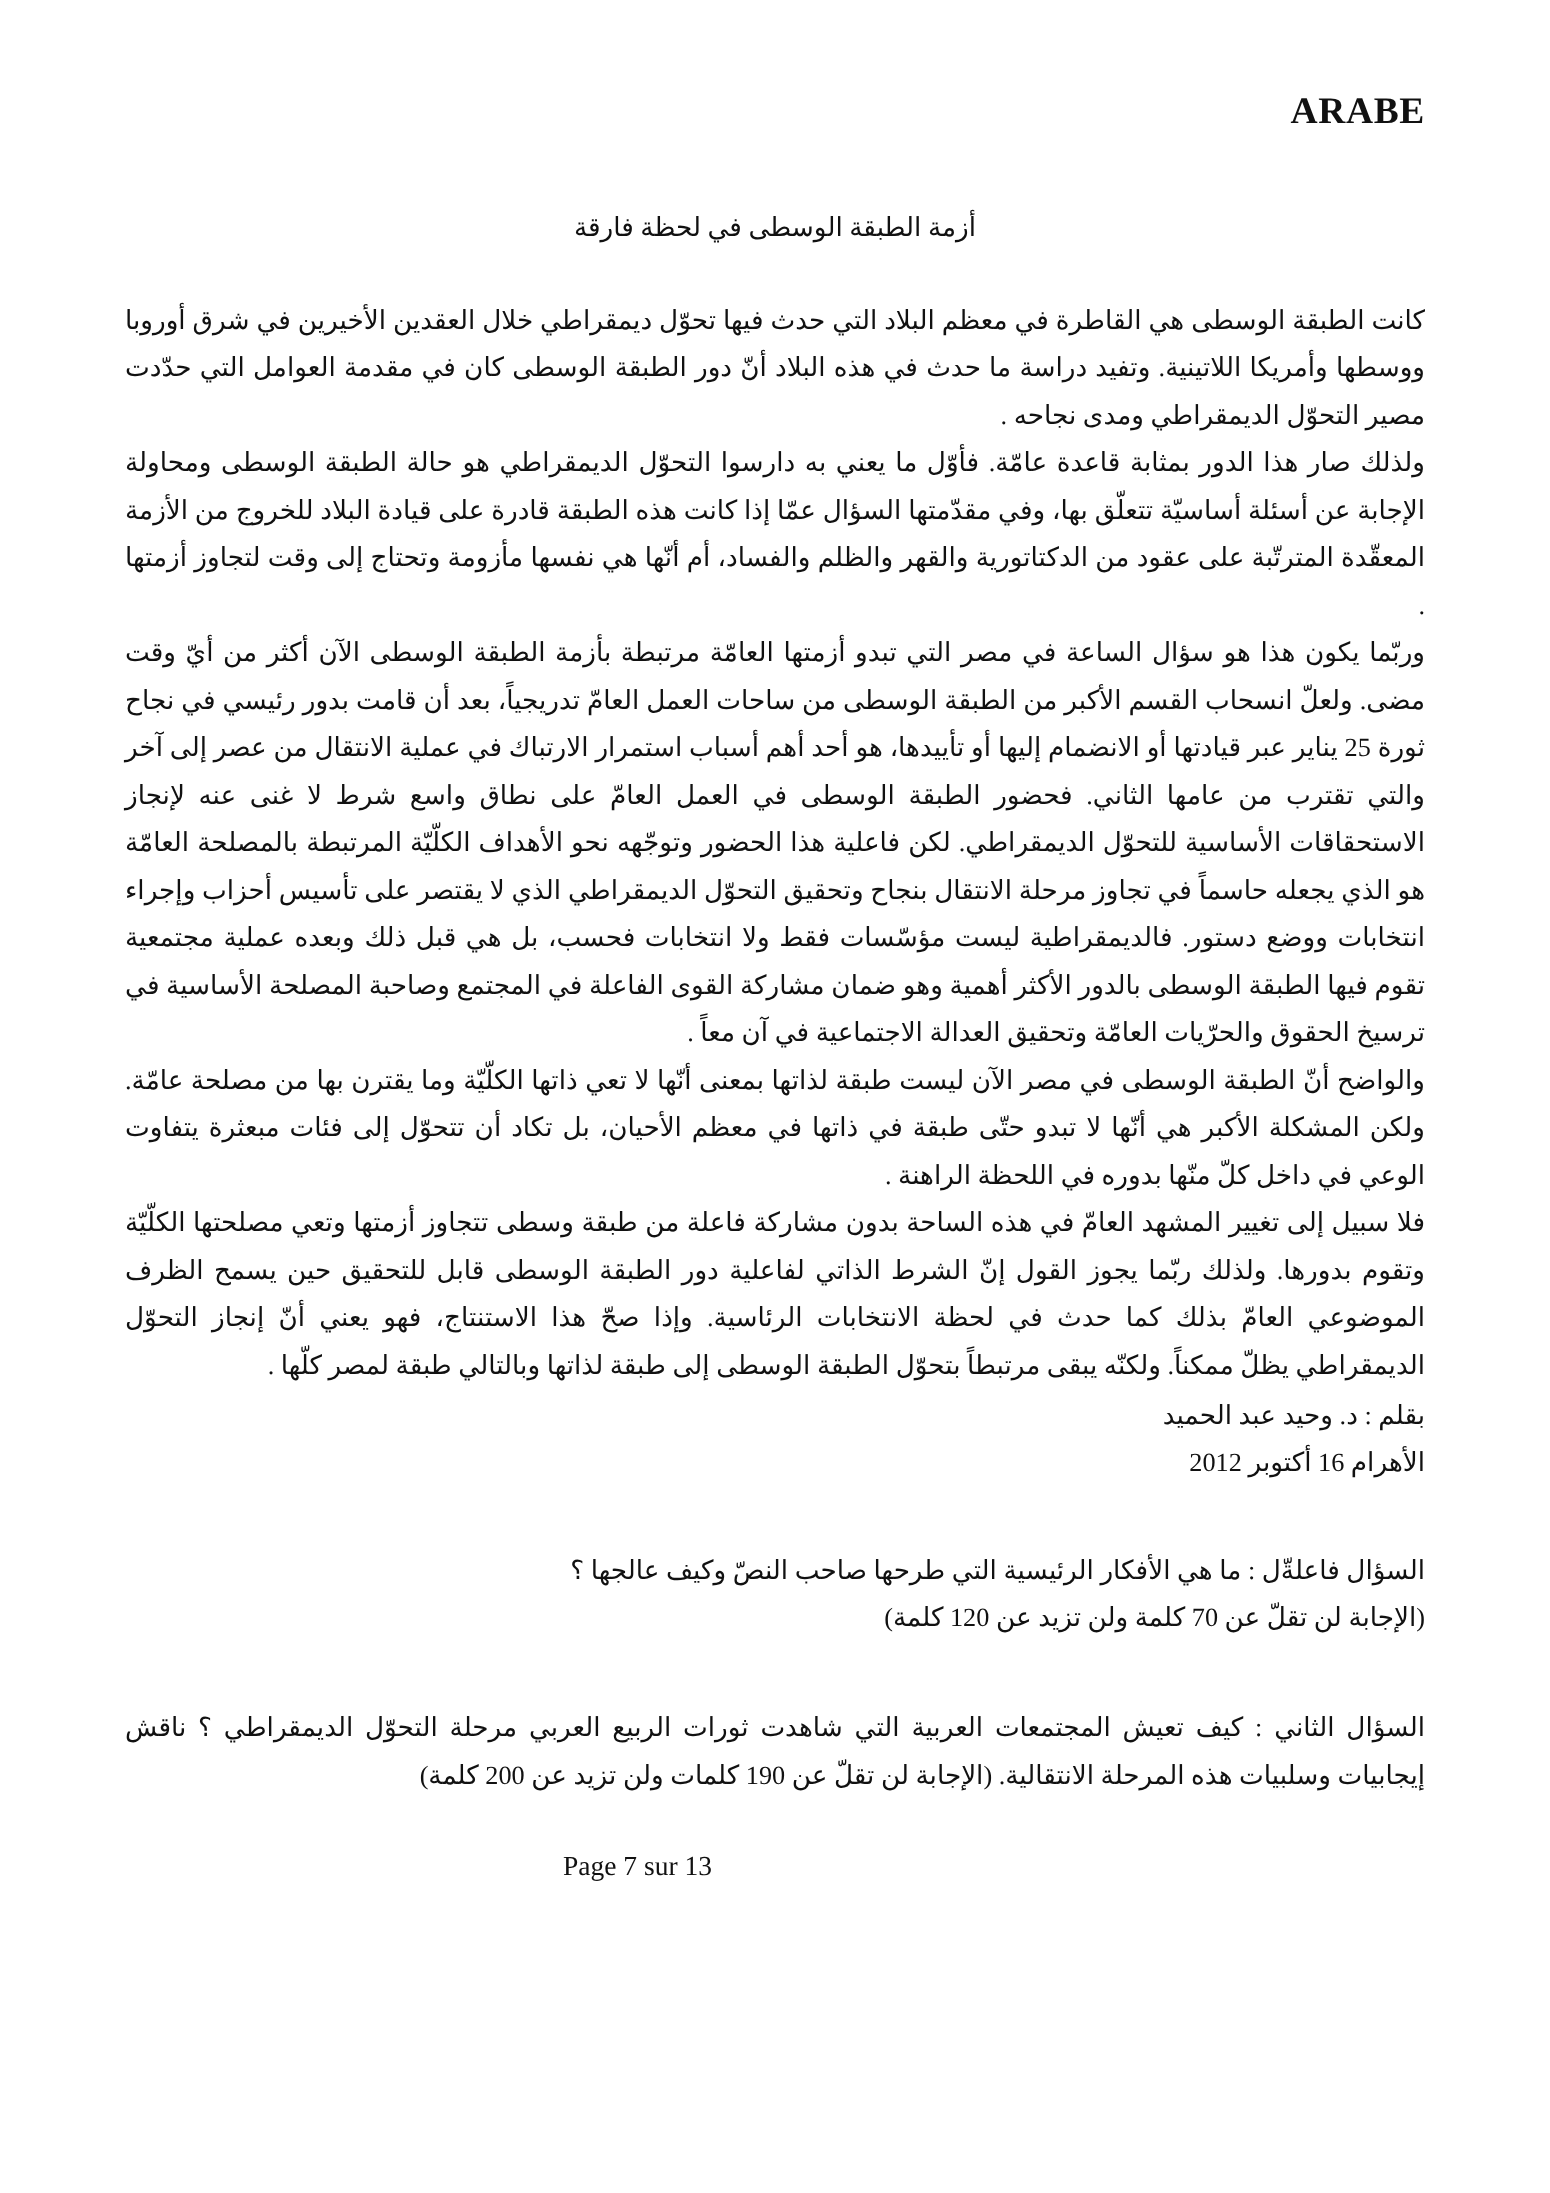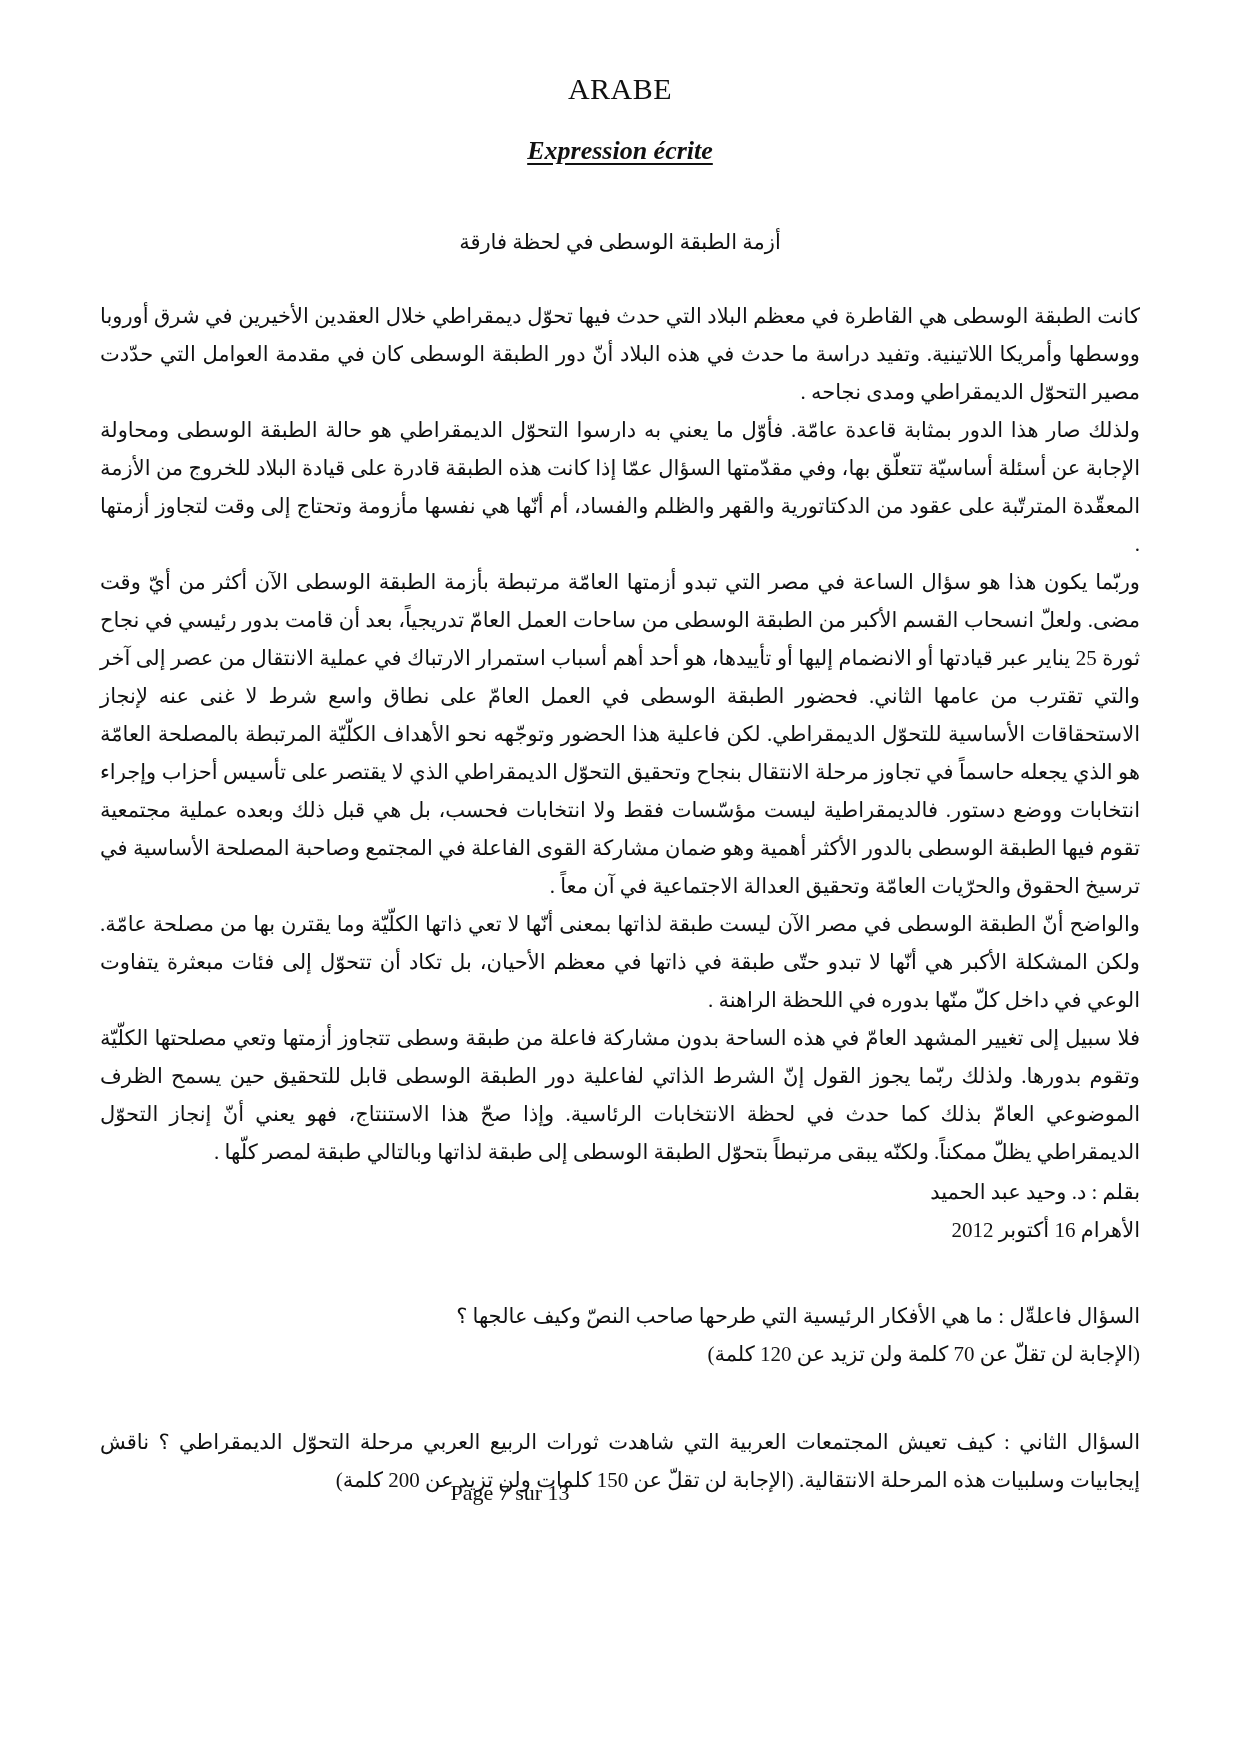--- a/index.html
+++ b/index.html
@@ -16,22 +16,22 @@
     overflow: hidden;
   }
   .page {
     box-sizing: border-box;
     width: 1240px;
     height: 1754px;
     padding: 72px 100px 0 100px;
     position: relative;
   }
   .fr-title {
-    text-align: center;
-    font-weight: normal;
+    text-align: right;
+    font-weight: bold;
     font-size: 30px;
     letter-spacing: 0.5px;
     margin: 0;
   }
   .fr-subtitle {
     text-align: center;
     font-style: italic;
     font-size: 26px;
     margin: 30px 0 0 0;
   }
@@ -90,23 +90,20 @@
     font-size: 22px;
   }
 </style>
 </head>
 <body>
 
 <div class="page">
 
   <h1 class="fr-title">ARABE</h1>
 
-  <h2 class="fr-subtitle">
-    <span class="underlined">Expression écrite</span>
-  </h2>
 
   <div class="ar ar-title">أزمة الطبقة الوسطى في لحظة فارقة</div>
 
   <div class="ar article-body">
     <p>كانت الطبقة الوسطى هي القاطرة في معظم البلاد التي حدث فيها تحوّل ديمقراطي خلال العقدين الأخيرين في شرق أوروبا ووسطها وأمريكا اللاتينية. وتفيد دراسة ما حدث في هذه البلاد أنّ دور الطبقة الوسطى كان في مقدمة العوامل التي حدّدت مصير التحوّل الديمقراطي ومدى نجاحه .</p>
     <p>ولذلك صار هذا الدور بمثابة قاعدة عامّة. فأوّل ما يعني به دارسوا التحوّل الديمقراطي هو حالة الطبقة الوسطى ومحاولة الإجابة عن أسئلة أساسيّة تتعلّق بها، وفي مقدّمتها السؤال عمّا إذا كانت هذه الطبقة قادرة على قيادة البلاد للخروج من الأزمة المعقّدة المترتّبة على عقود من الدكتاتورية والقهر والظلم والفساد، أم أنّها هي نفسها مأزومة وتحتاج إلى وقت لتجاوز أزمتها .</p>
     <p>وربّما يكون هذا هو سؤال الساعة في مصر التي تبدو أزمتها العامّة مرتبطة بأزمة الطبقة الوسطى الآن أكثر من أيّ وقت مضى. ولعلّ انسحاب القسم الأكبر من الطبقة الوسطى من ساحات العمل العامّ تدريجياً، بعد أن قامت بدور رئيسي في نجاح ثورة 25 يناير عبر قيادتها أو الانضمام إليها أو تأييدها، هو أحد أهم أسباب استمرار الارتباك في عملية الانتقال من عصر إلى آخر والتي تقترب من عامها الثاني. فحضور الطبقة الوسطى في العمل العامّ على نطاق واسع شرط لا غنى عنه لإنجاز الاستحقاقات الأساسية للتحوّل الديمقراطي. لكن فاعلية هذا الحضور وتوجّهه نحو الأهداف الكلّيّة المرتبطة بالمصلحة العامّة هو الذي يجعله حاسماً في تجاوز مرحلة الانتقال بنجاح وتحقيق التحوّل الديمقراطي الذي لا يقتصر على تأسيس أحزاب وإجراء انتخابات ووضع دستور. فالديمقراطية ليست مؤسّسات فقط ولا انتخابات فحسب، بل هي قبل ذلك وبعده عملية مجتمعية تقوم فيها الطبقة الوسطى بالدور الأكثر أهمية وهو ضمان مشاركة القوى الفاعلة في المجتمع وصاحبة المصلحة الأساسية في ترسيخ الحقوق والحرّيات العامّة وتحقيق العدالة الاجتماعية في آن معاً .</p>
     <p>والواضح أنّ الطبقة الوسطى في مصر الآن ليست طبقة لذاتها بمعنى أنّها لا تعي ذاتها الكلّيّة وما يقترن بها من مصلحة عامّة. ولكن المشكلة الأكبر هي أنّها لا تبدو حتّى طبقة في ذاتها في معظم الأحيان، بل تكاد أن تتحوّل إلى فئات مبعثرة يتفاوت الوعي في داخل كلّ منّها بدوره في اللحظة الراهنة .</p>
     <p>فلا سبيل إلى تغيير المشهد العامّ في هذه الساحة بدون مشاركة فاعلة من طبقة وسطى تتجاوز أزمتها وتعي مصلحتها الكلّيّة وتقوم بدورها. ولذلك ربّما يجوز القول إنّ الشرط الذاتي لفاعلية دور الطبقة الوسطى قابل للتحقيق حين يسمح الظرف الموضوعي العامّ بذلك كما حدث في لحظة الانتخابات الرئاسية. وإذا صحّ هذا الاستنتاج، فهو يعني أنّ إنجاز التحوّل الديمقراطي يظلّ ممكناً. ولكنّه يبقى مرتبطاً بتحوّل الطبقة الوسطى إلى طبقة لذاتها وبالتالي طبقة لمصر كلّها .</p>
   </div>
@@ -116,18 +113,18 @@
     <div>الأهرام 16 أكتوبر 2012</div>
   </div>
 
 
   <div class="ar question question-1">
     <div>السؤال فاعلةّل : ما هي الأفكار الرئيسية التي طرحها صاحب النصّ وكيف عالجها ؟</div>
     <div class="q-constraint">(الإجابة لن تقلّ عن 70 كلمة ولن تزيد عن 120 كلمة)</div>
   </div>
 
   <div class="ar question question-2">
-    <div>السؤال الثاني : كيف تعيش المجتمعات العربية التي شاهدت ثورات الربيع العربي مرحلة التحوّل الديمقراطي ؟ ناقش إيجابيات وسلبيات هذه المرحلة الانتقالية. (الإجابة لن تقلّ عن 150 كلمات ولن تزيد عن 200 كلمة)</div>
+    <div>السؤال الثاني : كيف تعيش المجتمعات العربية التي شاهدت ثورات الربيع العربي مرحلة التحوّل الديمقراطي ؟ ناقش إيجابيات وسلبيات هذه المرحلة الانتقالية. (الإجابة لن تقلّ عن 190 كلمات ولن تزيد عن 200 كلمة)</div>
   </div>
 
   <div class="footer">Page 7 sur 13</div>
 
 </div>
 
 </body></html>

